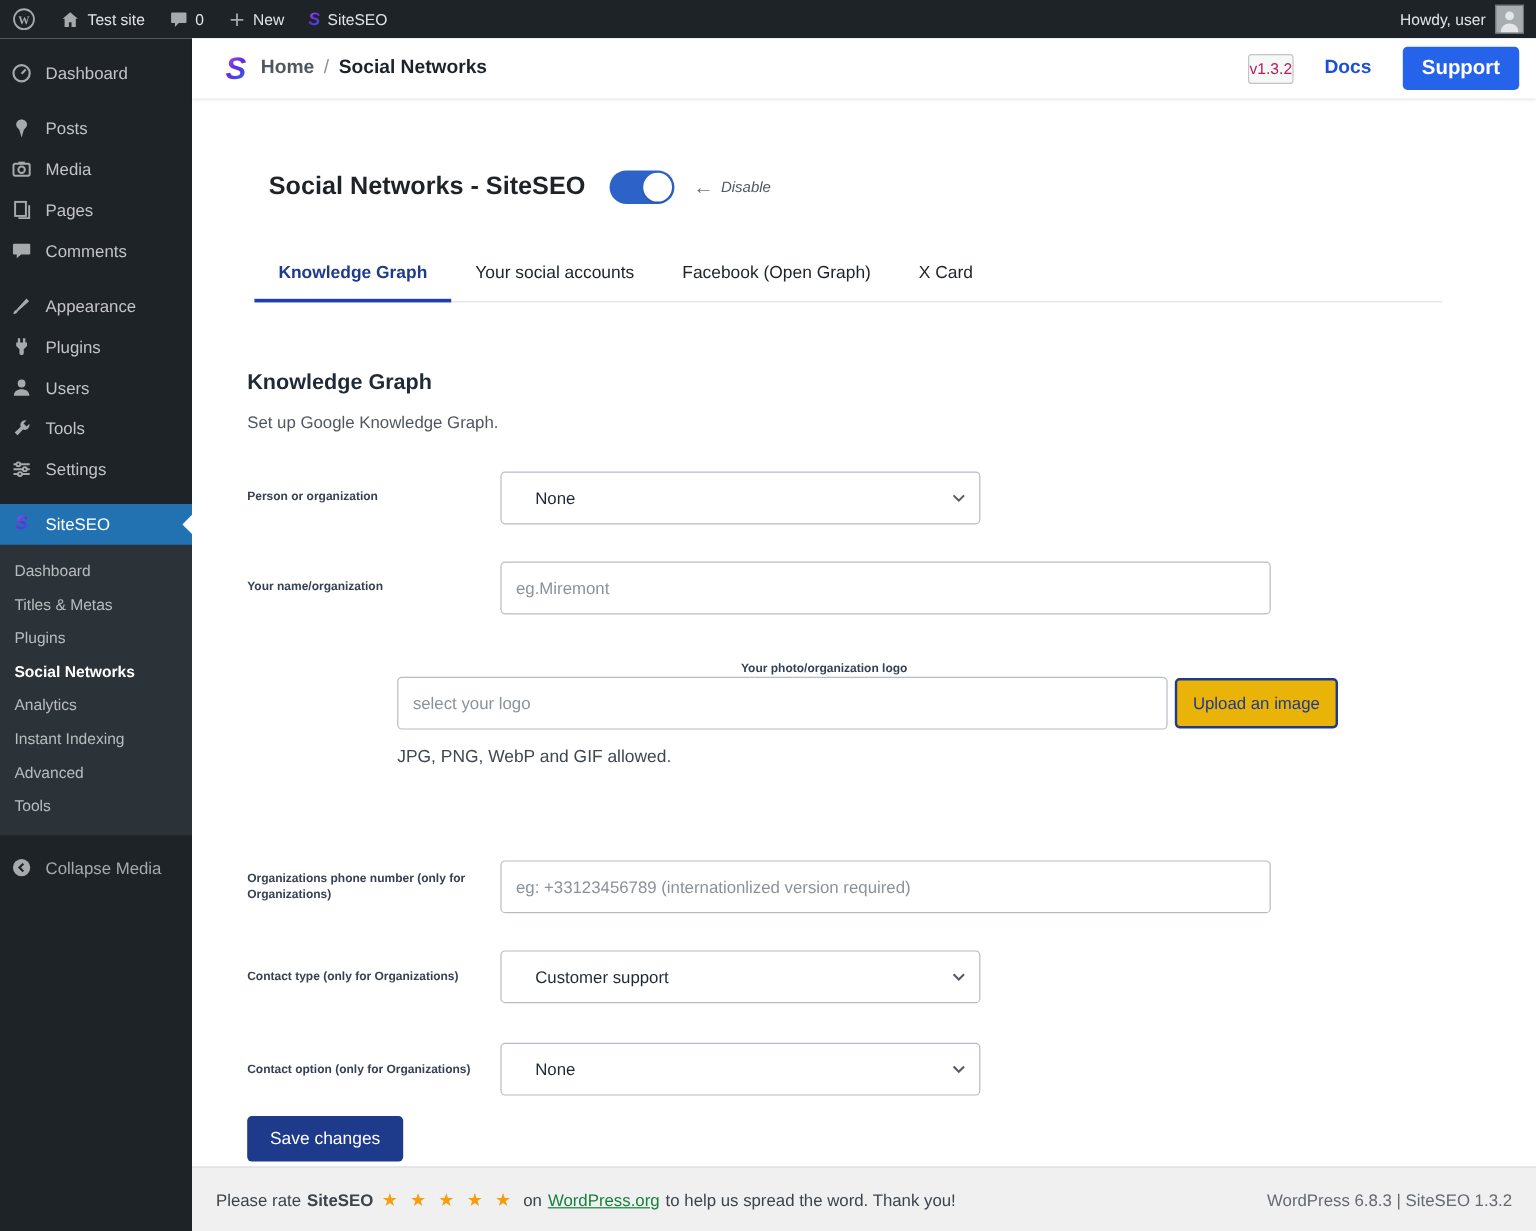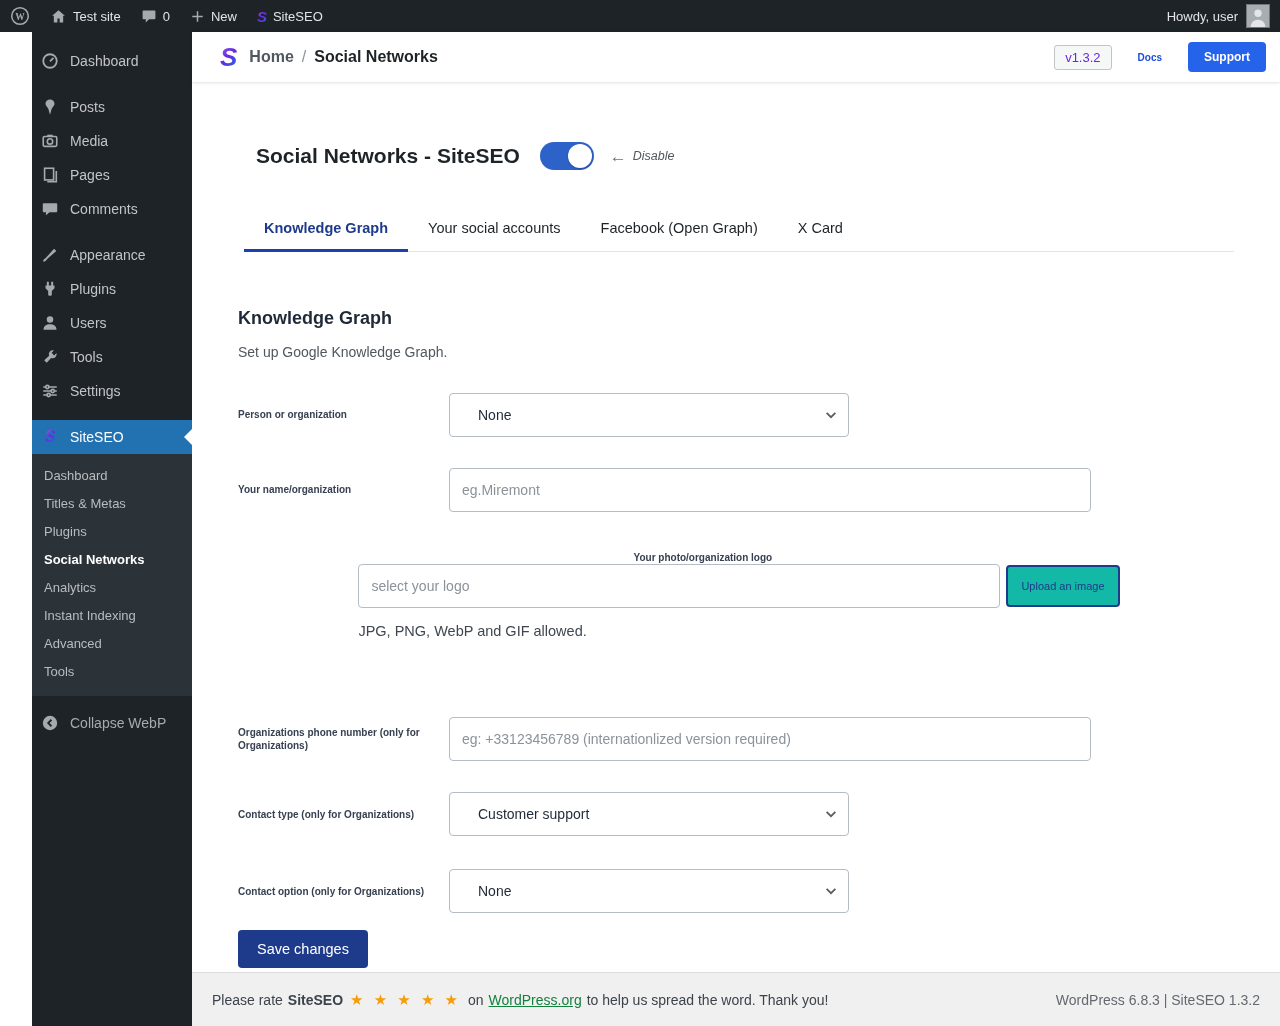--- a/index.html
+++ b/index.html
@@ -23,21 +23,21 @@
 
   .s-logo {
     font-weight: 800; font-style: italic; line-height: 1;
     background: linear-gradient(135deg, #8b5cf6 10%, #6d28d9 45%, #2563eb 90%);
     -webkit-background-clip: text; background-clip: text;
     color: #7c3aed; -webkit-text-fill-color: transparent;
     display: inline-block;
   }
 
   
-  .layout { flex: 1; display: flex; min-height: 0; margin-left: 32px; }
+  .layout { flex: 1; display: flex; min-height: 0; }
 
   
   .sidebar { width: 160px; background: #1d2327; color: #c3c4c7; padding-top: 12px; flex-shrink: 0; }
   .menu-item {
     display: flex; align-items: center; gap: 10px;
     height: 34px; padding: 0 8px; font-size: 14px; cursor: pointer; position: relative;
   }
   .menu-item .micon { width: 20px; display: flex; justify-content: center; color: #a7aaad; flex-shrink: 0; }
   .group-start { margin-top: 12px; }
   .menu-item.active-parent { background: #2271b1; color: #fff; }
@@ -56,27 +56,27 @@
   .topbar {
     height: 50px; background: #fff; display: flex; align-items: center;
     padding: 0 14px 0 28px; box-shadow: 0 1px 3px rgba(0,0,0,0.12); position: relative; z-index: 2; flex-shrink: 0;
   }
   .crumb { display: flex; align-items: flex-start; gap: 8px; margin-left: 12px; font-size: 16px; }
   .crumb-home { color: #50575e; font-weight: 600; cursor: pointer; }
   .crumb-sep { color: #8c929a; }
   .crumb-cur { color: #1d2327; font-weight: 700; }
   .topbar-right { margin-left: auto; display: flex; align-items: center; gap: 26px; }
   .version-chip {
-    font-size: 13px; color: #6d28d9; background: #f6f7f7;
-    border: 1px solid #c3c4c7; border-radius: 3px; padding: 4px 10px;
-  }
-  .docs-link { color: #1d4ed8; font-weight: 600; font-size: 10px; text-decoration: none; cursor: pointer; }
+    font-size: 13px; color: #be185d; background: #f6f7f7;
+    border: 1px solid #c3c4c7; border-radius: 3px; padding: 4px 0;
+  }
+  .docs-link { color: #1d4ed8; font-weight: 600; font-size: 16px; text-decoration: none; cursor: pointer; }
   .support-btn {
     background: #2563eb; color: #fff; border: none; border-radius: 4px;
-    padding: 8px 16px; font-size: 12px; font-weight: 700; cursor: pointer;
+    padding: 8px 16px; font-size: 17px; font-weight: 700; cursor: pointer;
     font-family: "Liberation Sans", sans-serif;
   }
 
   .content { flex: 1; padding: 60px 40px 0 46px; background: #fff; overflow: hidden; }
 
   .title-row { display: flex; align-items: center; margin: 0 0 38px 18px; }
   .page-title { font-size: 21px; font-weight: 700; color: #1d2327; margin: 0 20px 0 0; }
   .toggle { width: 54px; height: 28px; background: #2d63c8; border-radius: 14px; position: relative; display: inline-block; cursor: pointer; flex-shrink: 0; }
   .toggle .knob { position: absolute; right: 2px; top: 2px; width: 24px; height: 24px; background: #fff; border-radius: 50%; box-shadow: 0 1px 2px rgba(0,0,0,.25); }
   .disable-arrow { margin: 0 6px 0 16px; color: #6b7280; font-size: 17px; line-height: 1; }
@@ -113,23 +113,23 @@
   input.text {
     width: 642px; height: 44px; border: 1px solid #b6bcc3; border-radius: 4px;
     padding: 0 12px; font-size: 14px; color: #1f2937; background: #fff;
     font-family: "Liberation Sans", sans-serif;
   }
   input.text::placeholder { color: #8c929a; opacity: 1; }
 
   .photo-row { margin-bottom: 78px; }
   .photo-controls { display: flex; align-items: center; }
   .upload-btn {
-    margin-left: 6px; height: 42px; padding: 0 13px; background: #14b8a6;
+    margin-left: 6px; height: 42px; padding: 0 13px; background: #eab308;
     border: 2px solid #1e3a8a; border-radius: 4px; color: #1e3a8a;
-    font-size: 11px; cursor: pointer; font-family: "Liberation Sans", sans-serif; white-space: nowrap;
+    font-size: 14px; cursor: pointer; font-family: "Liberation Sans", sans-serif; white-space: nowrap;
   }
   .help-text { margin-top: 15px; font-size: 14.5px; color: #3f4750; }
   .contact-type-row { margin-bottom: 33px; }
   .contact-option-row { margin-bottom: 17px; }
 
   .save-btn {
     background: #1e3a8a; color: #fff; border: none; border-radius: 4px;
     padding: 11px 19px; font-size: 14.5px; cursor: pointer;
     font-family: "Liberation Sans", sans-serif;
   }
@@ -313,21 +313,21 @@
         <div class="submenu-item">Tools</div>
       </div>
 
       <div class="menu-item collapse">
         <span class="micon">
           <svg width="18" height="18" viewBox="0 0 20 20">
               <circle cx="10" cy="10" r="8" fill="currentColor"></circle>
               <path d="M11.6 6.4 8 10l3.6 3.6" stroke="#1d2327" stroke-width="2" fill="none"></path>
             </svg>
         </span>
-        <span>Collapse WebP</span>
+        <span>Collapse Media</span>
       </div>
     </aside>
 
     <div class="main">
 
       <div class="topbar">
         <span class="s-logo" style="font-size:26px;">S</span>
         <div class="crumb">
           <span class="crumb-home">Home</span>
           <span class="crumb-sep">/</span>

